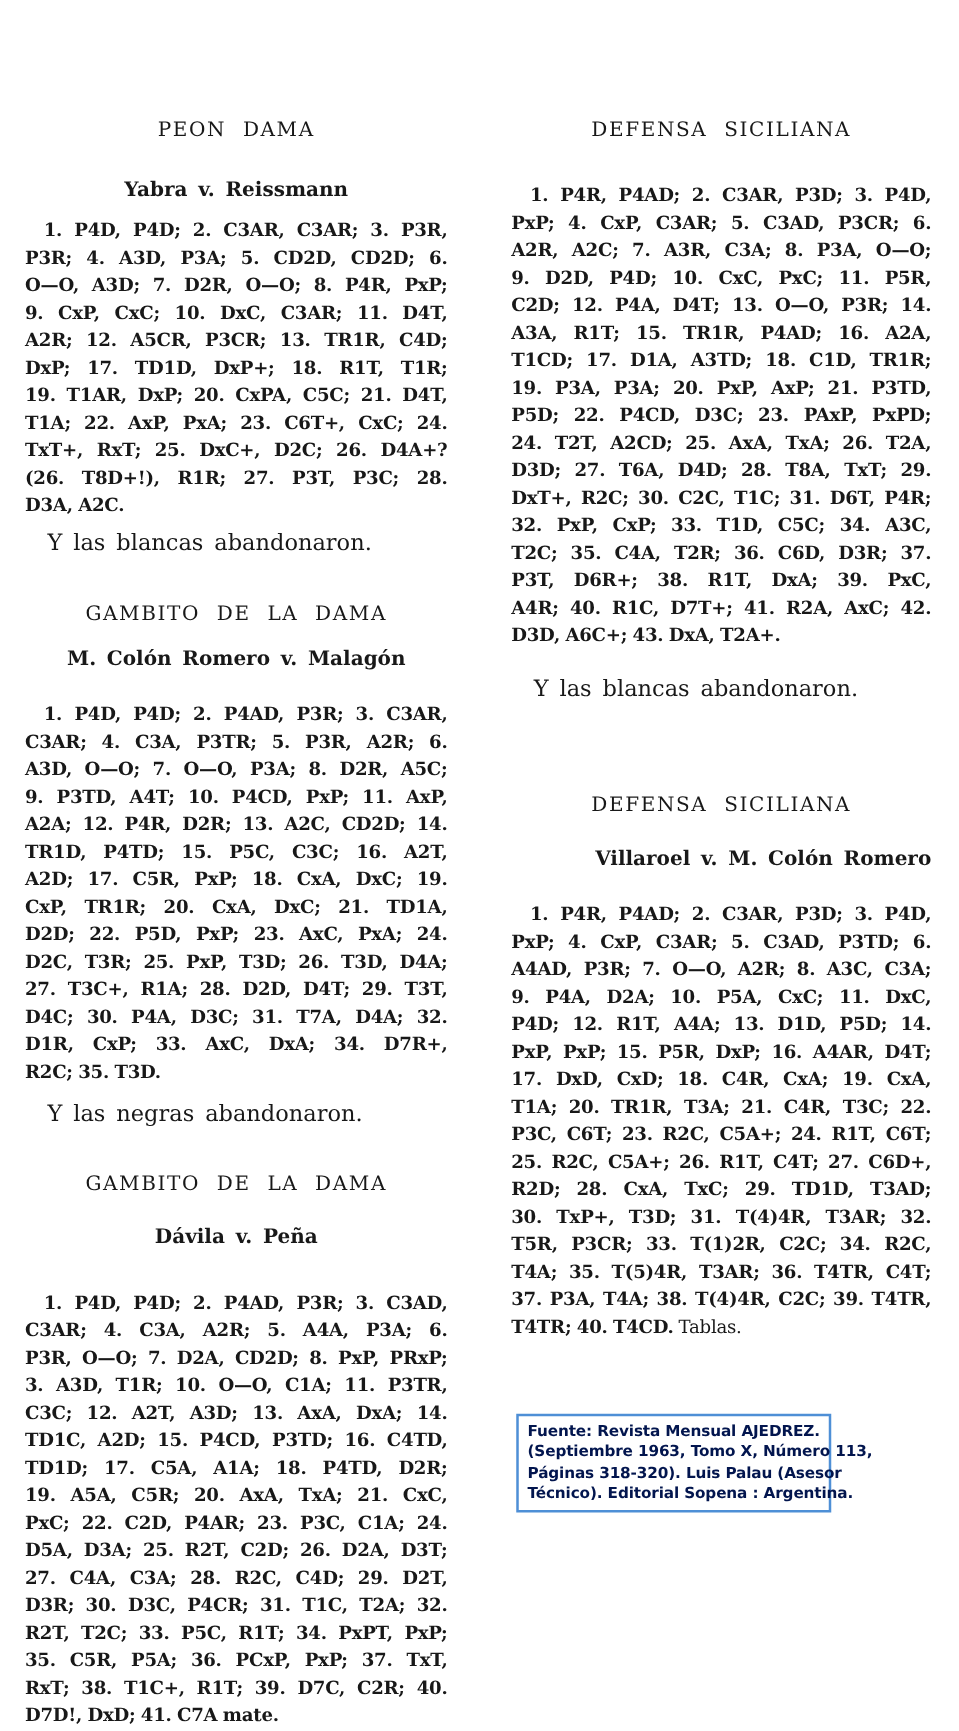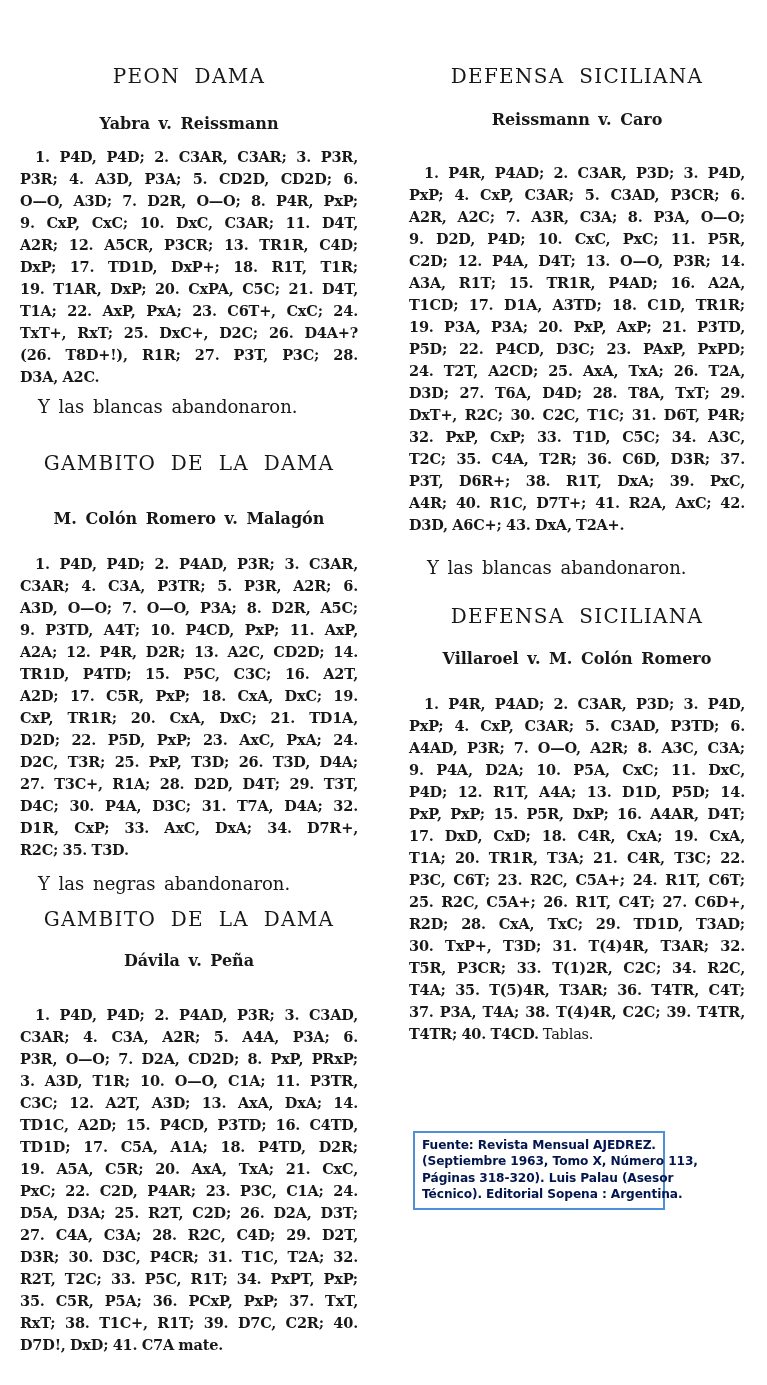--- a/index.html
+++ b/index.html
@@ -14,36 +14,37 @@
   .game { position: absolute; }
   .col-l { left: 20px;  width: 338px; }
   .col-r { left: 409px; width: 336px; }
   #g1 { top: 66px; }
   #g2 { top: 453px; }
   #g3 { top: 909px; }
   #g4 { top: 66px; }
   #g5 { top: 606px; }
 
   .sec-heading {
-    font-size: 20px; line-height: 20px;
+    font-size: 16px; line-height: 20px;
     text-align: center;
     letter-spacing: 1.3px; word-spacing: 7px;
     font-weight: normal;
+    margin-top: 28px;
   }
   .players {
     font-size: 16px; line-height: 20px;
     text-align: center;
     font-weight: bold;
     word-spacing: 3px;
   }
   #g1 .players { margin-top: 28px; }
-  #g2 .players { margin-top: 36px; }
+  #g2 .players { margin-top: 16px; }
   #g3 .players { margin-top: 22px; }
   #g4 .players { margin-top: 24px; }
-  #g5 .players { margin-top: 23px; }
+  #g5 .players { margin-top: 23px; text-align: right; }
 
   .moves { font-weight: bold; }
   #g1 .moves { margin-top: 12px; }
   #g2 .moves { margin-top: 24px; }
   #g3 .moves { margin-top: 33px; }
   #g4 .moves { margin-top: 32px; }
   #g5 .moves { margin-top: 24px; }
 
   .mline {
     font-size: 14.5px; line-height: 22px;
@@ -143,21 +144,20 @@
       <div class="mline">D3R; 30. D3C, P4CR; 31. T1C, T2A; 32.</div>
       <div class="mline">R2T, T2C; 33. P5C, R1T; 34. PxPT, PxP;</div>
       <div class="mline">35. C5R, P5A; 36. PCxP, PxP; 37. TxT,</div>
       <div class="mline">RxT; 38. T1C+, R1T; 39. D7C, C2R; 40.</div>
       <div class="mline tail"><span>D7D!, DxD; 41. C7A mate.</span><span class="plain"></span></div>
   </div>
 </div>
 
 <div id="g4" class="game col-r">
   <div class="sec-heading">DEFENSA SICILIANA</div>
-  <div class="players">Reissmann v. Caro</div>
   <div class="moves">
     <div class="mline first">1. P4R, P4AD; 2. C3AR, P3D; 3. P4D,</div>
       <div class="mline">PxP; 4. CxP, C3AR; 5. C3AD, P3CR; 6.</div>
       <div class="mline">A2R, A2C; 7. A3R, C3A; 8. P3A, O—O;</div>
       <div class="mline">9. D2D, P4D; 10. CxC, PxC; 11. P5R,</div>
       <div class="mline">C2D; 12. P4A, D4T; 13. O—O, P3R; 14.</div>
       <div class="mline">A3A, R1T; 15. TR1R, P4AD; 16. A2A,</div>
       <div class="mline">T1CD; 17. D1A, A3TD; 18. C1D, TR1R;</div>
       <div class="mline">19. P3A, P3A; 20. PxP, AxP; 21. P3TD,</div>
       <div class="mline">P5D; 22. P4CD, D3C; 23. PAxP, PxPD;</div>

